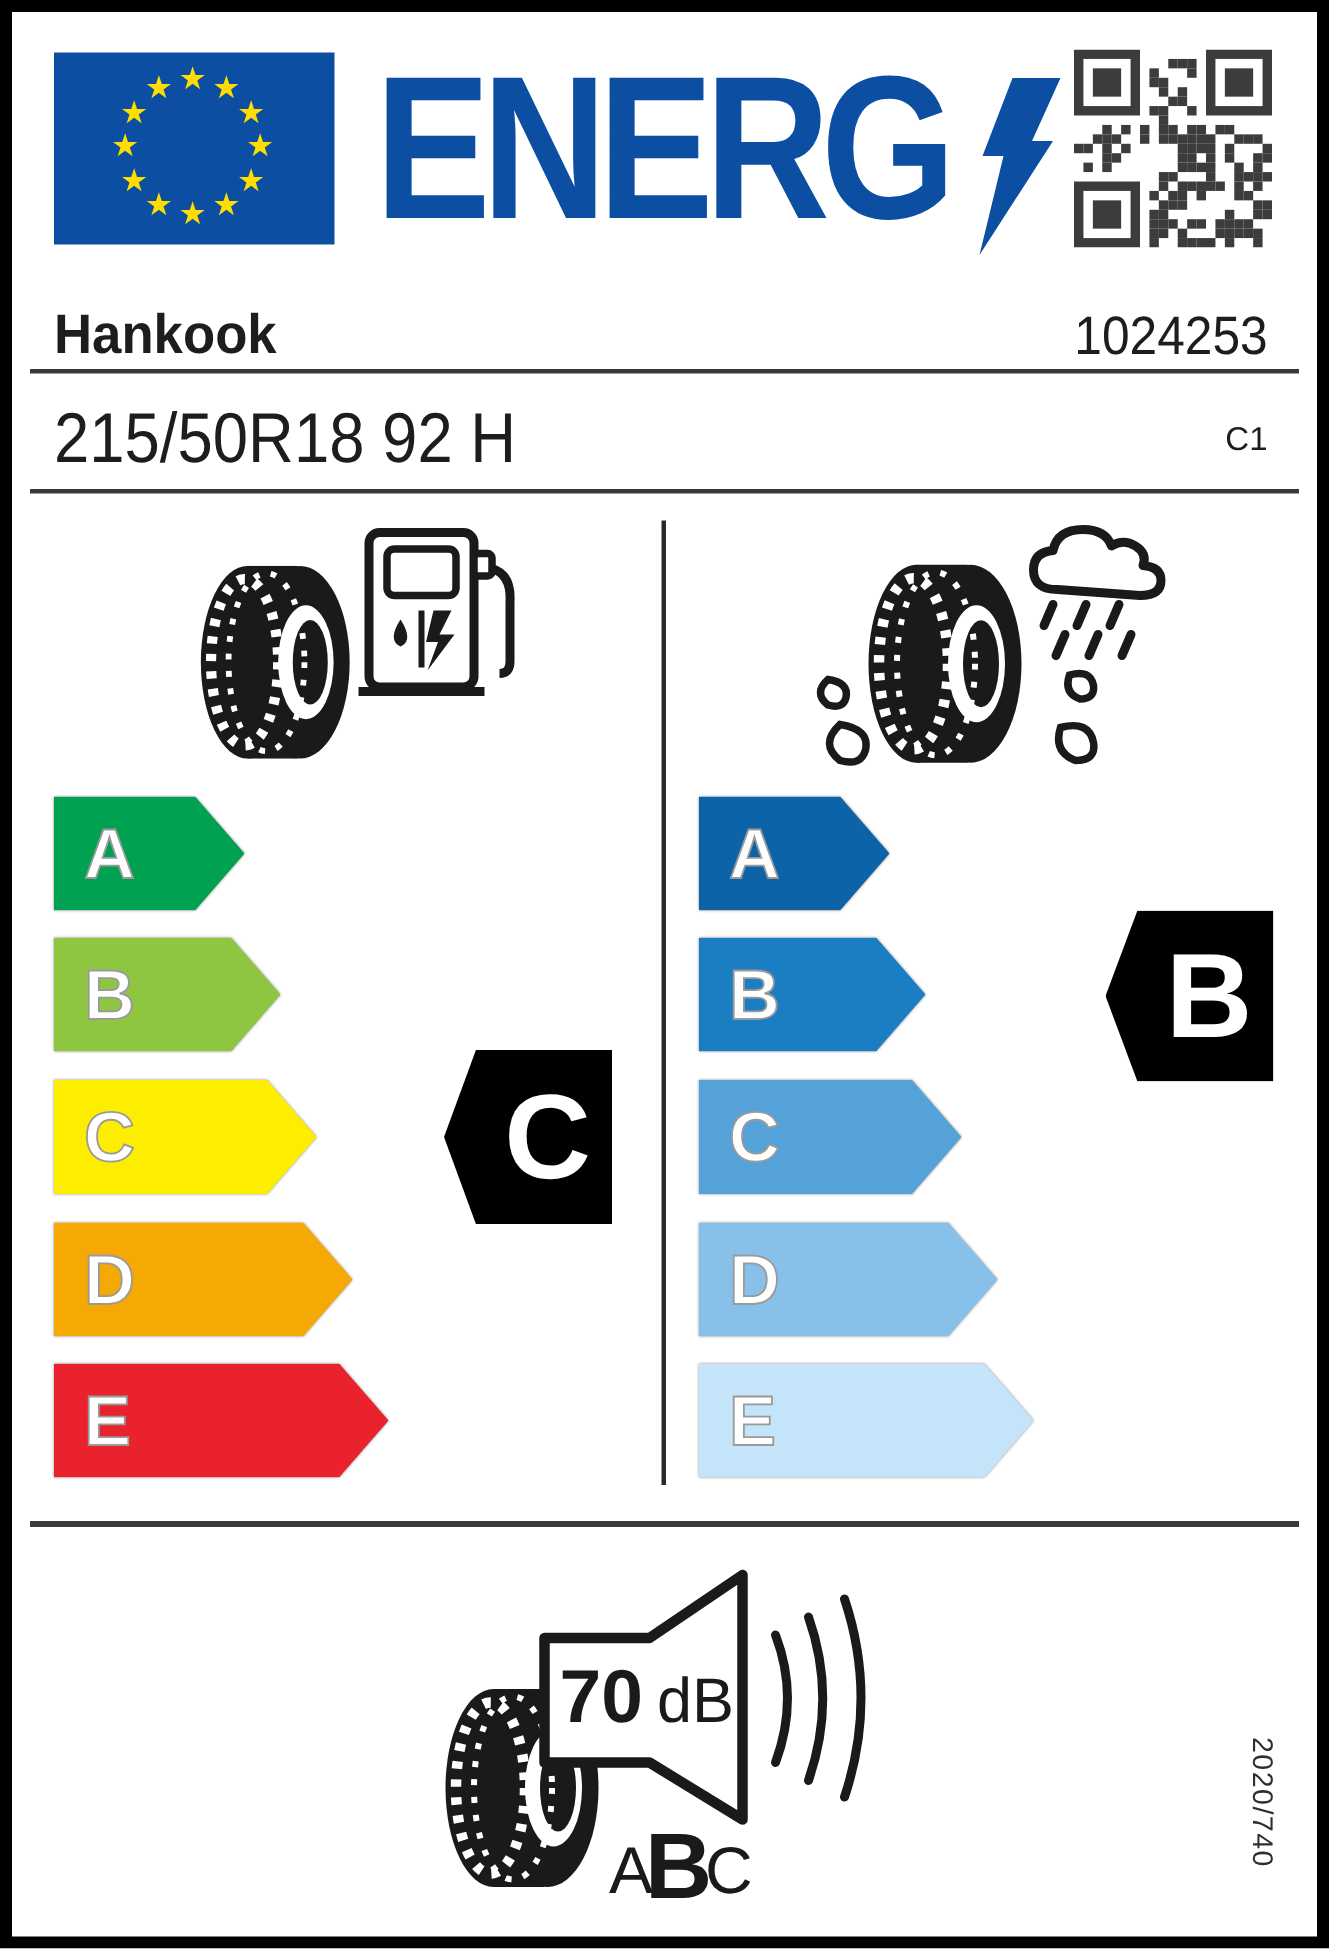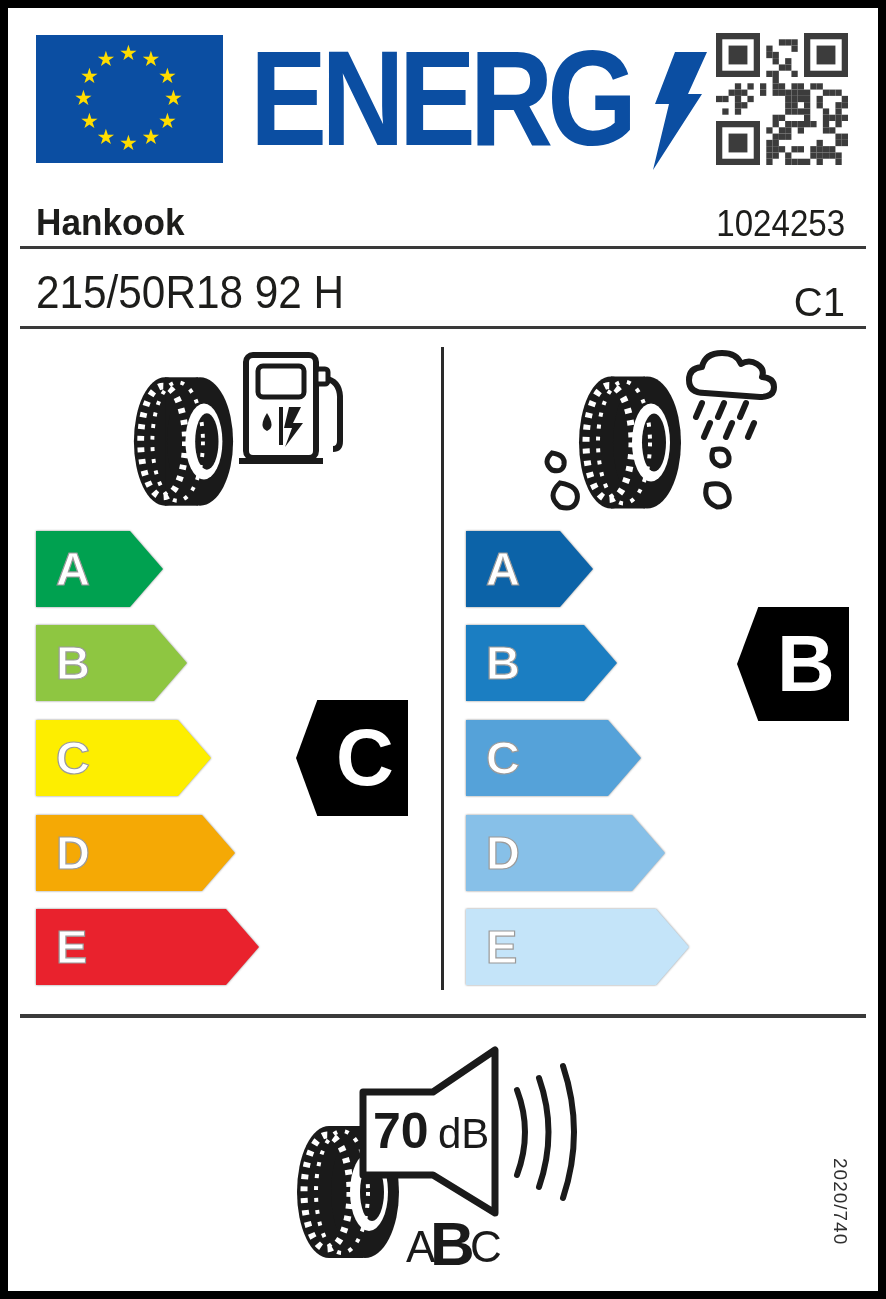--- a/index.html
+++ b/index.html
@@ -12,21 +12,21 @@
   .bolt{left:637px;top:44px;}
   .qr{left:708px;top:25px;width:132px;height:132px;}
   
   .brand{left:28px;top:194px;font-size:37px;font-weight:bold;transform:scaleX(.95);transform-origin:left top;}
   .prodid{right:33px;top:195px;font-size:36px;transform:scaleX(.92);transform-origin:right top;}
   .rule{left:12px;width:846px;background:#3a3a3a;}
   .rule1{top:238px;height:3px;}
   .rule2{top:318px;height:3px;}
   .rule3{top:1006px;height:4px;}
   .size{left:28px;top:256px;font-size:47px;transform:scaleX(.9);transform-origin:left top;}
-  .c1{right:33px;top:272px;font-size:40px;}
+  .c1{right:33px;top:272px;font-size:22px;}
   
   .vdiv{left:433px;top:339px;width:3px;height:643px;background:#2a2a2a;}
   
   .srow{position:absolute;height:76px;filter:drop-shadow(0 0 1px #8a8a8a);}
   .arrow{height:76px;clip-path:polygon(0 0,calc(100% - 33px) 0,100% 50%,calc(100% - 33px) 100%,0 100%);display:flex;align-items:center;}
   .grade-letter{margin-left:20px;font-size:47px;font-weight:bold;color:#fff;-webkit-text-stroke:1.2px #9a9a9a;line-height:76px;}
   .black-arrow{background:#000;clip-path:polygon(100% 0,19% 0,0 50%,19% 100%,100% 100%);display:flex;align-items:center;justify-content:center;}
   .black-arrow span{color:#fff;font-weight:bold;font-size:80px;padding-left:26px;}
   .sel-fuel{left:288px;top:692px;width:112px;height:116px;}
   .sel-wet{left:729px;top:599px;width:112px;height:114px;}

